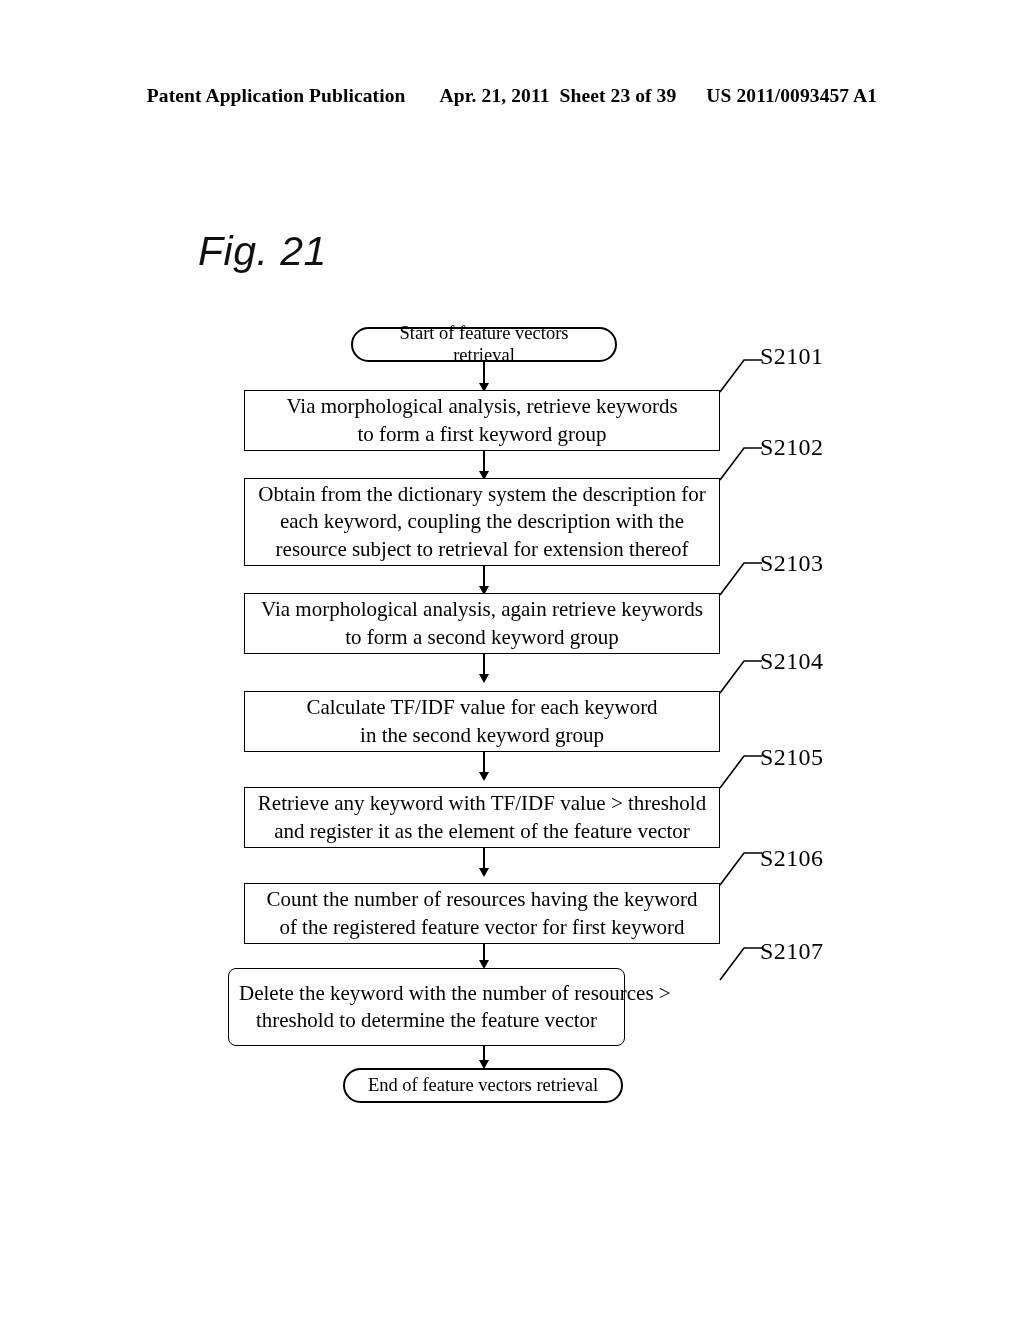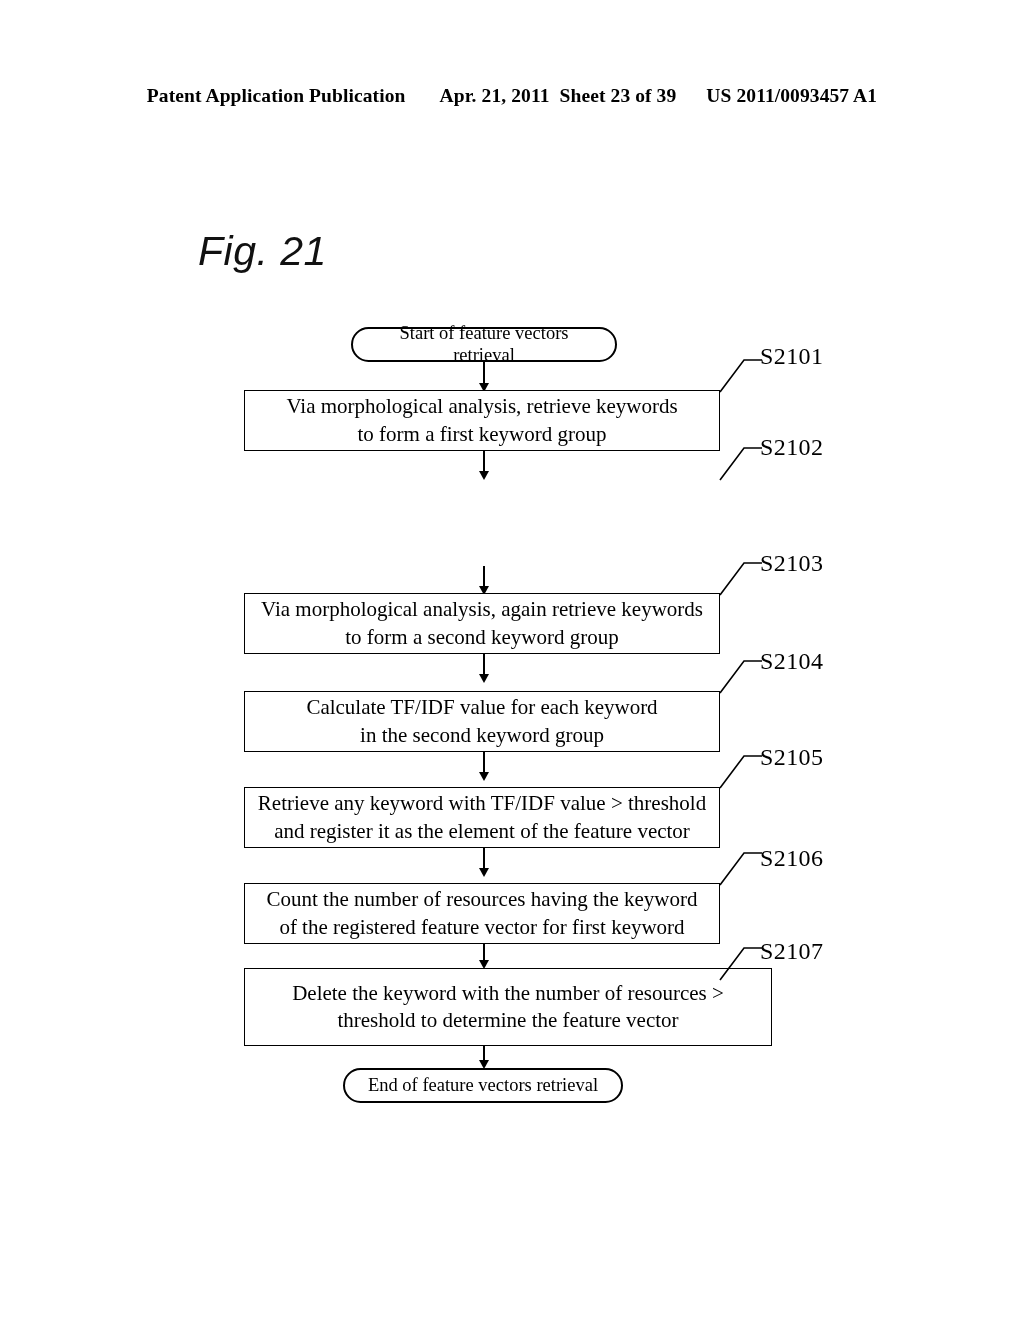--- a/index.html
+++ b/index.html
@@ -141,20 +141,27 @@
   <div class="node process" id="node-s2101" style="left:224px; top:390px; width:476px; height:61px;">
     <span class="txt">
       <span class="ln">Via morphological analysis, retrieve keywords</span>
       <span class="ln">to form a first keyword group</span>
     </span>
   </div>
 
   <div class="connector" style="left:463px; top:451px; height:22px;"></div>
   <div class="arrowhead" style="left:458.5px; top:471px;"></div>
 
+  <div class="node process" id="node-s2102" style="left:224px; top:478px; width:476px; height:88px;">
+    <span class="txt">
+      <span class="ln">Obtain from the dictionary system the description for</span>
+      <span class="ln">each keyword, coupling the description with the</span>
+      <span class="ln">resource subject to retrieval for extension thereof</span>
+    </span>
+  </div>
 
   <div class="connector" style="left:463px; top:566px; height:22px;"></div>
   <div class="arrowhead" style="left:458.5px; top:586px;"></div>
 
   <div class="node process" id="node-s2103" style="left:224px; top:593px; width:476px; height:61px;">
     <span class="txt">
       <span class="ln">Via morphological analysis, again retrieve keywords</span>
       <span class="ln">to form a second keyword group</span>
     </span>
   </div>
@@ -185,21 +192,21 @@
   <div class="node process" id="node-s2106" style="left:224px; top:883px; width:476px; height:61px;">
     <span class="txt">
       <span class="ln">Count the number of resources having the keyword</span>
       <span class="ln">of the registered feature vector for first keyword</span>
     </span>
   </div>
 
   <div class="connector" style="left:463px; top:944px; height:18px;"></div>
   <div class="arrowhead" style="left:458.5px; top:960px;"></div>
 
-  <div class="node process" id="node-s2107" style="left:224px; top:968px; width:528px; height:78px;">
+  <div class="node process" id="node-s2107" style="left:208px; top:968px; width:397px; height:78px;border-radius:8px;">
     <span class="txt">
       <span class="ln">Delete the keyword with the number of resources &gt;</span>
       <span class="ln">threshold to determine the feature vector</span>
     </span>
   </div>
 
   <div class="connector" style="left:463px; top:1046px; height:16px;"></div>
   <div class="arrowhead" style="left:458.5px; top:1060px;"></div>
 
   <div class="node terminal" id="node-end" style="left:323px; top:1068px; width:280px; height:35px;">

